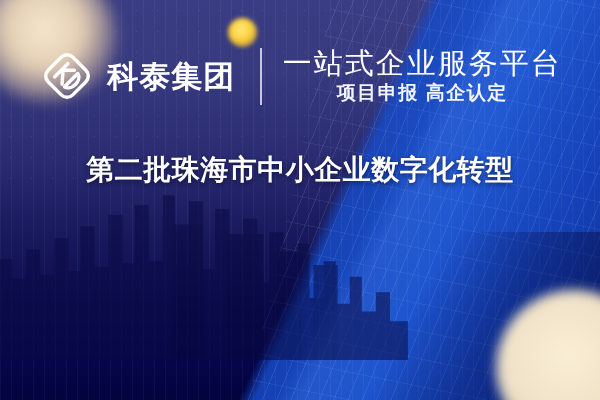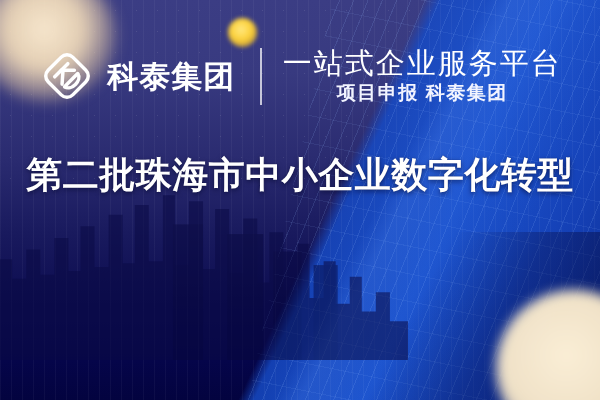--- a/index.html
+++ b/index.html
@@ -212,21 +212,21 @@
   
   .title-block {
     position:absolute;
     left:0; right:0; top:152px;
     display:flex;
     flex-direction:column;
     align-items:center;
     gap:2px;
   }
   .title-line {
-    font-size:36px;
+    font-size:28px;
     font-weight:700;
     color:#ffffff;
     letter-spacing:0.5px;
     line-height:1.26;
     white-space:nowrap;
     text-shadow:0 2px 5px rgba(4,6,40,.55), 0 0 1px rgba(4,6,40,.5);
     font-family:"Liberation Sans","DejaVu Sans",sans-serif;
   }
 </style>
 </head>
@@ -288,21 +288,21 @@
 
       <div class="wordmark">
         <div class="wordmark-cn">科泰集团</div>
       </div>
     </div>
 
     <div class="divider"></div>
 
     <div class="tagline">
       <div class="tagline-main">一站式企业服务平台</div>
-      <div class="tagline-sub">项目申报 科泰集团</div>
+      <div class="tagline-sub">项目申报 高企认定</div>
     </div>
   </div>
 
   <div class="title-block">
     <div class="title-line">第二批珠海市中小企业数字化转型</div>
   </div>
 
 </div>
 
 </body></html>

